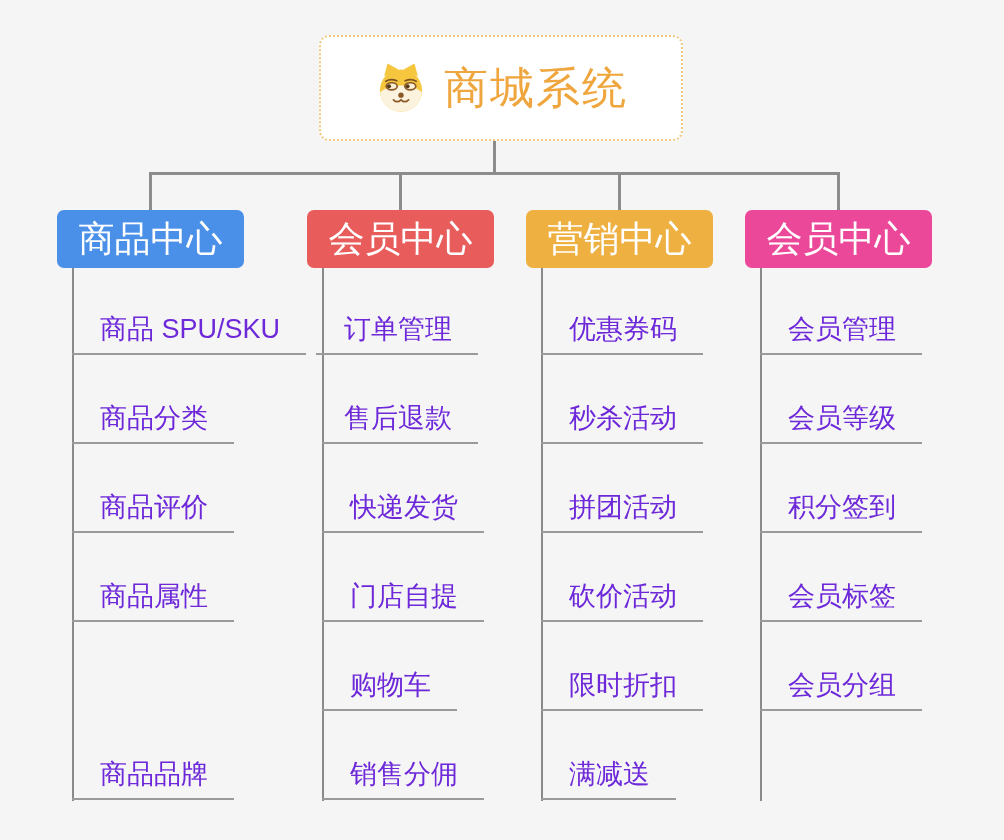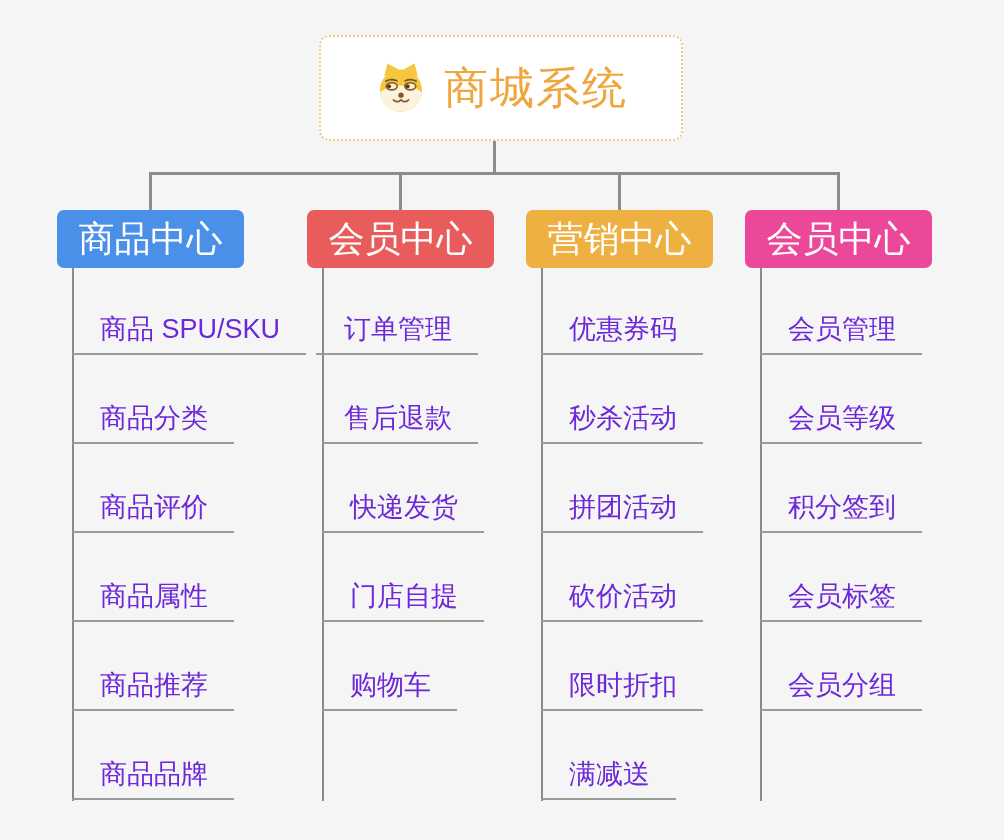--- a/index.html
+++ b/index.html
@@ -79,32 +79,32 @@
 
 <div class="line v-line" style="position: absolute; left: 149px; top: 175px; height: 35px; width: 3px; background: rgb(140, 140, 140);"></div>
     <div class="branch-node" style="left: 57px; background: rgb(74, 143, 232);">
       <span class="branch-label">商品中心</span>
     </div>
     <div class="trunk" style="left: 72px; top: 268px; height: 533px;"></div>
     <div class="leaf" style="left: 72px; top: 314px;"><span class="leaf-label">商品 SPU/SKU</span></div>
     <div class="leaf" style="left: 72px; top: 403px;"><span class="leaf-label">商品分类</span></div>
     <div class="leaf" style="left: 72px; top: 492px;"><span class="leaf-label">商品评价</span></div>
     <div class="leaf" style="left: 72px; top: 581px;"><span class="leaf-label">商品属性</span></div>
-    <div class="leaf" style="left: 72px; top: 670px;"><span class="leaf-label">商品推荐</span></div>
     <div class="leaf" style="left: 72px; top: 759px;"><span class="leaf-label">商品品牌</span></div>
     <div class="line v-line" style="position: absolute; left: 399px; top: 175px; height: 35px; width: 3px; background: rgb(140, 140, 140);"></div>
     <div class="branch-node" style="left: 307px; background: rgb(232, 92, 92);">
       <span class="branch-label">会员中心</span>
     </div>
     <div class="trunk" style="left: 322px; top: 268px; height: 533px;"></div>
     <div class="leaf" style="left: 316px; top: 314px;"><span class="leaf-label">订单管理</span></div>
     <div class="leaf" style="left: 322px; top: 403px; padding-left: 22px;"><span class="leaf-label">售后退款</span></div>
     <div class="leaf" style="left: 322px; top: 492px;"><span class="leaf-label">快递发货</span></div>
     <div class="leaf" style="left: 322px; top: 581px;"><span class="leaf-label">门店自提</span></div>
     <div class="leaf" style="left: 322px; top: 670px;"><span class="leaf-label">购物车</span></div>
+    <div class="leaf" style="left: 322px; top: 759px;"><span class="leaf-label">销售分佣</span></div>
     <div class="line v-line" style="position: absolute; left: 618px; top: 175px; height: 35px; width: 3px; background: rgb(140, 140, 140);"></div>
     <div class="branch-node" style="left: 526px; background: rgb(238, 176, 64);">
       <span class="branch-label">营销中心</span>
     </div>
     <div class="trunk" style="left: 541px; top: 268px; height: 533px;"></div>
     <div class="leaf" style="left: 541px; top: 314px;"><span class="leaf-label">优惠券码</span></div>
     <div class="leaf" style="left: 541px; top: 403px;"><span class="leaf-label">秒杀活动</span></div>
     <div class="leaf" style="left: 541px; top: 492px;"><span class="leaf-label">拼团活动</span></div>
     <div class="leaf" style="left: 541px; top: 670px;"><span class="leaf-label">限时折扣</span></div>
     <div class="leaf" style="left: 541px; top: 581px;"><span class="leaf-label">砍价活动</span></div>

